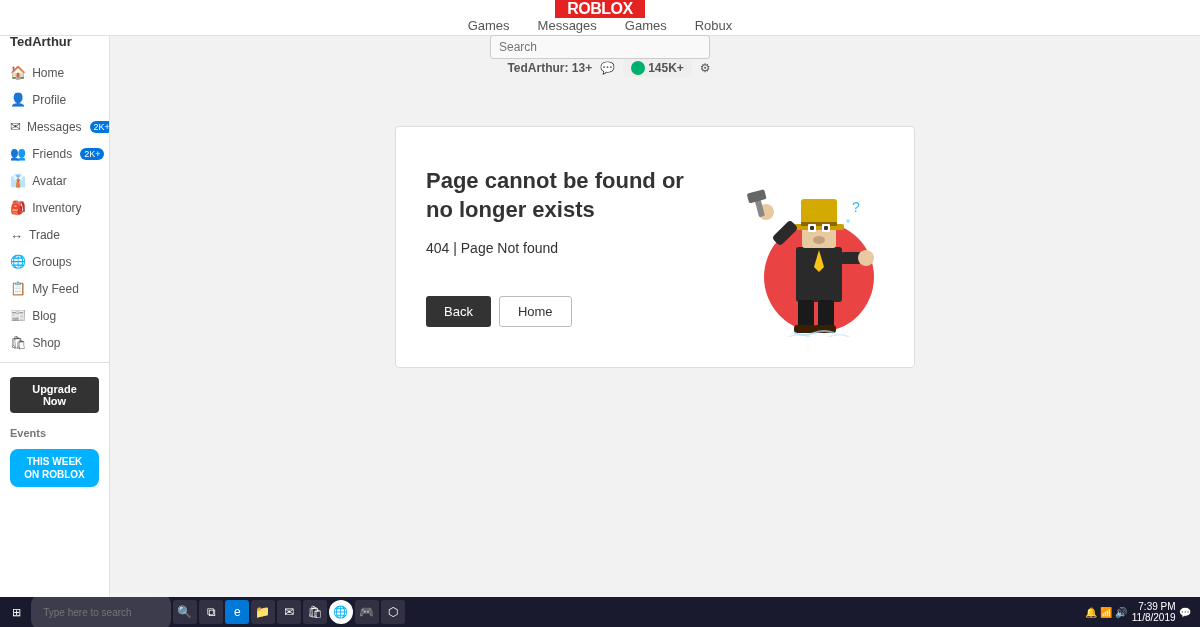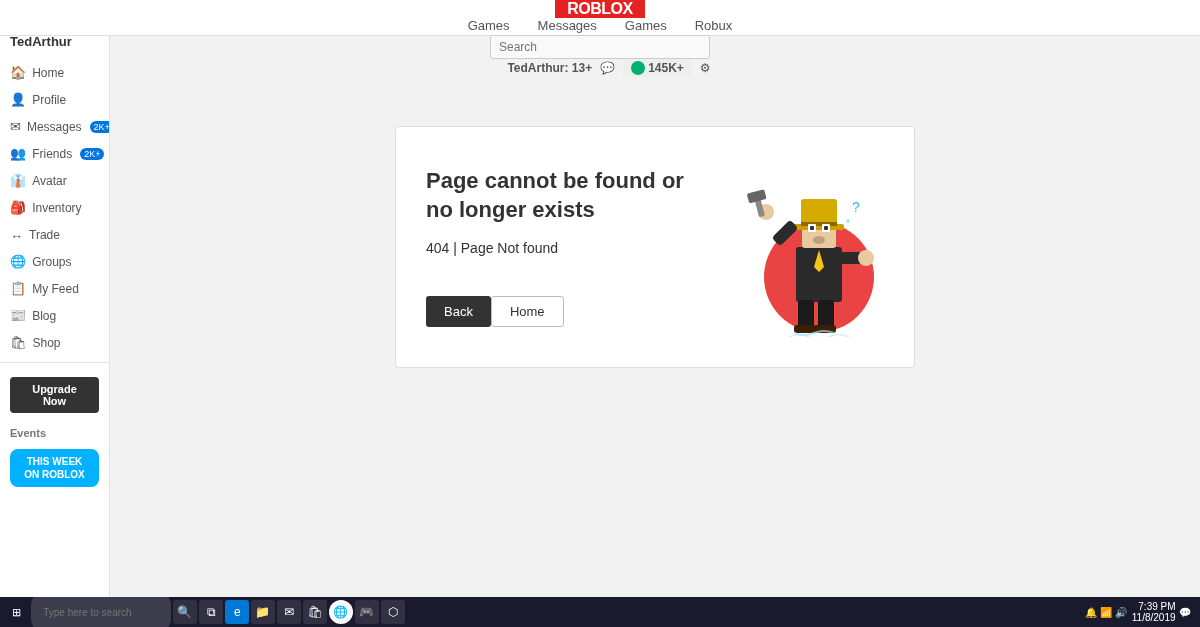--- a/index.html
+++ b/index.html
@@ -197,21 +197,21 @@
       color: #333;
       line-height: 1.3;
       margin-bottom: 16px;
     }
     .error-code {
       font-size: 14px;
       color: #777;
       margin-bottom: 40px;
     }
     .error-code span { color: #333; }
-    .error-buttons { display: flex; }
+    .error-buttons { display: flex; gap: 8px; }
     .btn-back {
       background: #333;
       color: #fff;
       border: none;
       padding: 7px 18px;
       border-radius: 3px;
       font-size: 13px;
       cursor: pointer;
     }
     .btn-home {

